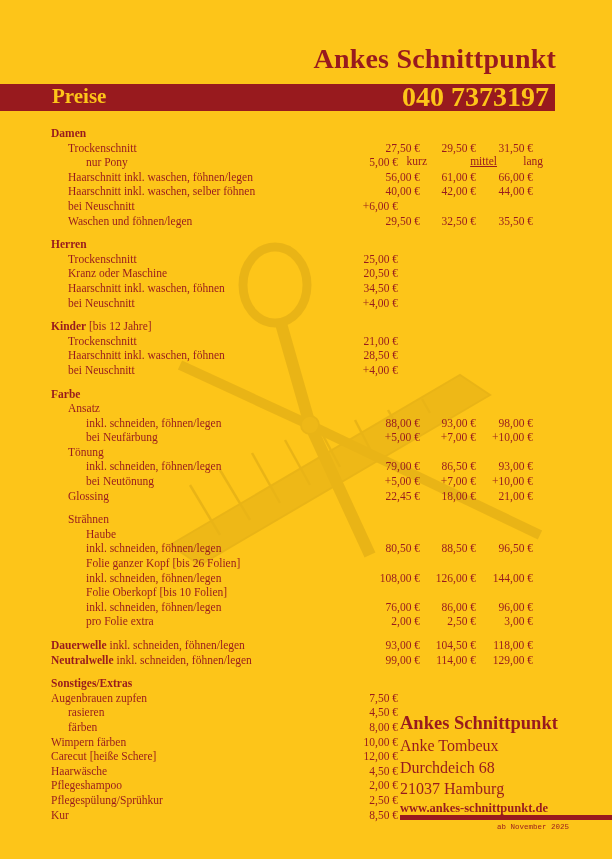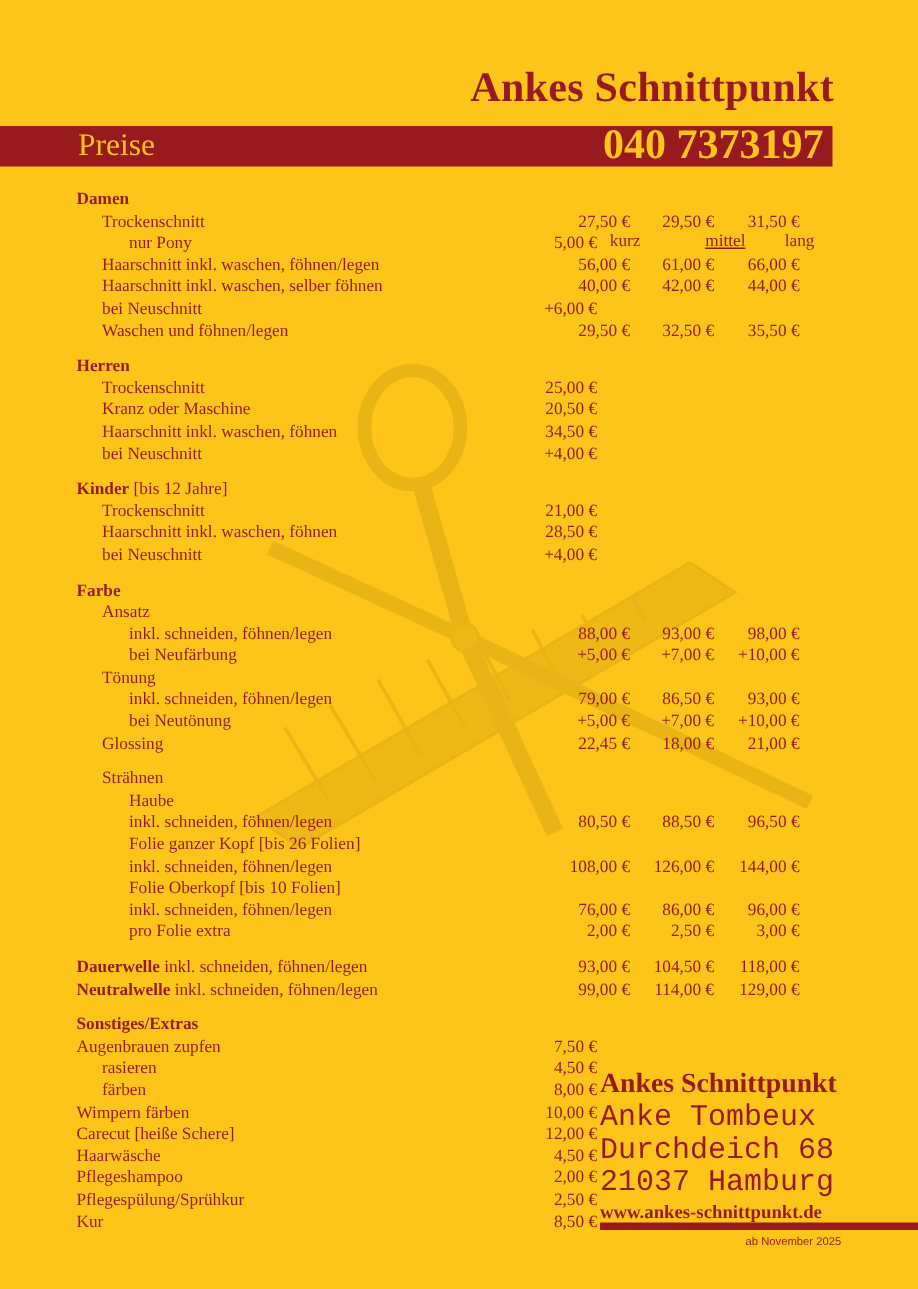--- a/index.html
+++ b/index.html
@@ -12,21 +12,21 @@
     position:absolute; right:56px; top:43px;
     font-size:28px; font-weight:bold; letter-spacing:0.2px;
     font-family:"Liberation Serif",serif;
   }
   .bar {
     position:absolute; left:0; top:84px; width:555px; height:27px;
     background:#981A1E;
   }
   .bar .preise {
     position:absolute; left:52px; top:0px; color:#FDC519;
-    font-size:21px; font-weight:normal; font-family:"Liberation Serif",serif;
+    font-size:21px; font-weight:bold; font-family:"Liberation Serif",serif;
   }
   .bar .phone {
     position:absolute; right:6px; top:-3px; color:#FDC519;
     font-size:28px; font-weight:bold; font-family:Liberation Serif, serif;
   }
   .watermark { position:absolute; left:160px; top:235px; opacity:0.28; }
   .list { position:absolute; left:51px; top:126px; width:500px;
     font-family:"Liberation Serif",serif; font-size:11.5px; line-height:14.6px; }
   .row { position:relative; height:14.6px; white-space:nowrap; }
   .row .lbl { position:absolute; left:0; }
@@ -34,25 +34,25 @@
   .row .k  { position:absolute; right:131px; text-align:right; width:60px; }
   .row .m  { position:absolute; right:75px; text-align:right; width:60px; }
   .row .l  { position:absolute; right:18px; text-align:right; width:60px; }
   .row.hdr .k, .row.hdr .m, .row.hdr .l { text-align:right;margin-top:28px; }
   .row.hdr .k { right:124px; } .row.hdr .m { right:54px;text-decoration:underline; } .row.hdr .l { right:8px; }
   .i1 { padding-left:17px; } .i2 { padding-left:35px; }
   .gap { height:9px; }
   b { font-weight:bold; }
   .contact { position:absolute; left:400px; top:711px; font-family:"Liberation Serif",serif; }
   .contact .name { font-size:18.5px; font-weight:bold; line-height:24px; }
-  .contact .line { font-size:20px; line-height:21.5px;font-family:Liberation Mono, monospace; }
+  .contact .line { font-size:16px; line-height:21.5px; }
   .contact .web { font-size:12.5px; font-weight:bold; line-height:17px; }
   .rule { position:absolute; left:400px; top:815px; width:212px; height:5px; background:#981A1E; }
   .since { position:absolute; left:497px; top:823px; font-size:7.5px;
-    font-family:Liberation Sans, sans-serif; }
+    font-family:Liberation Mono, monospace; }
 </style>
 </head>
 <body>
 
 <div class="title">Ankes Schnittpunkt</div>
 <div class="bar">
   <span class="preise">Preise</span>
   <span class="phone">040 7373197</span>
 </div>
 

